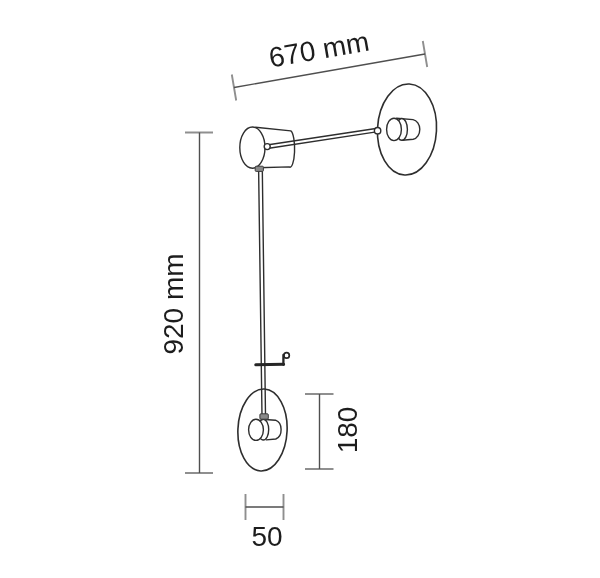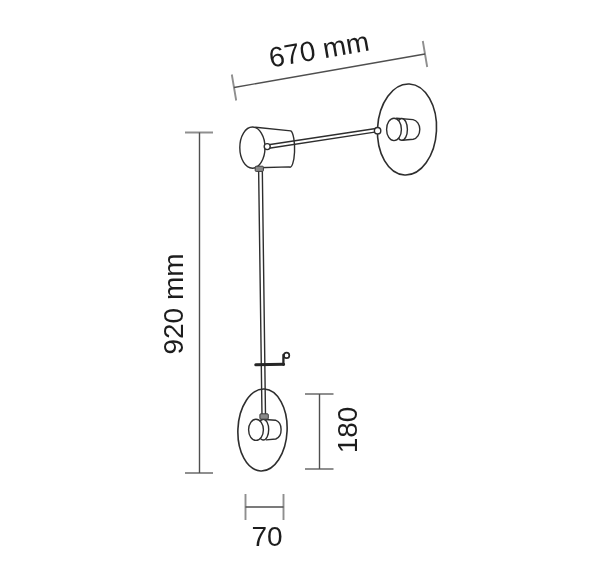--- a/index.html
+++ b/index.html
@@ -91,15 +91,15 @@
       <rect class="nub" x="259.9" y="413.8" width="8.4" height="5.4" rx="1"></rect>
     </g>
   </svg>
 
   <div class="dim-label" style="left:319px;top:50px;--r:-9.8deg;">670 mm</div>
 
   <div class="dim-label" style="left:174px;top:304px;--r:-90deg;">920 mm</div>
 
   <div class="dim-label" style="left:347.5px;top:430px;--r:-90deg;">180</div>
 
-  <div class="dim-label" style="left:267px;top:537px;">70</div>
+  <div class="dim-label" style="left:267px;top:537px;">50</div>
 
 </div>
 
 </body></html>

